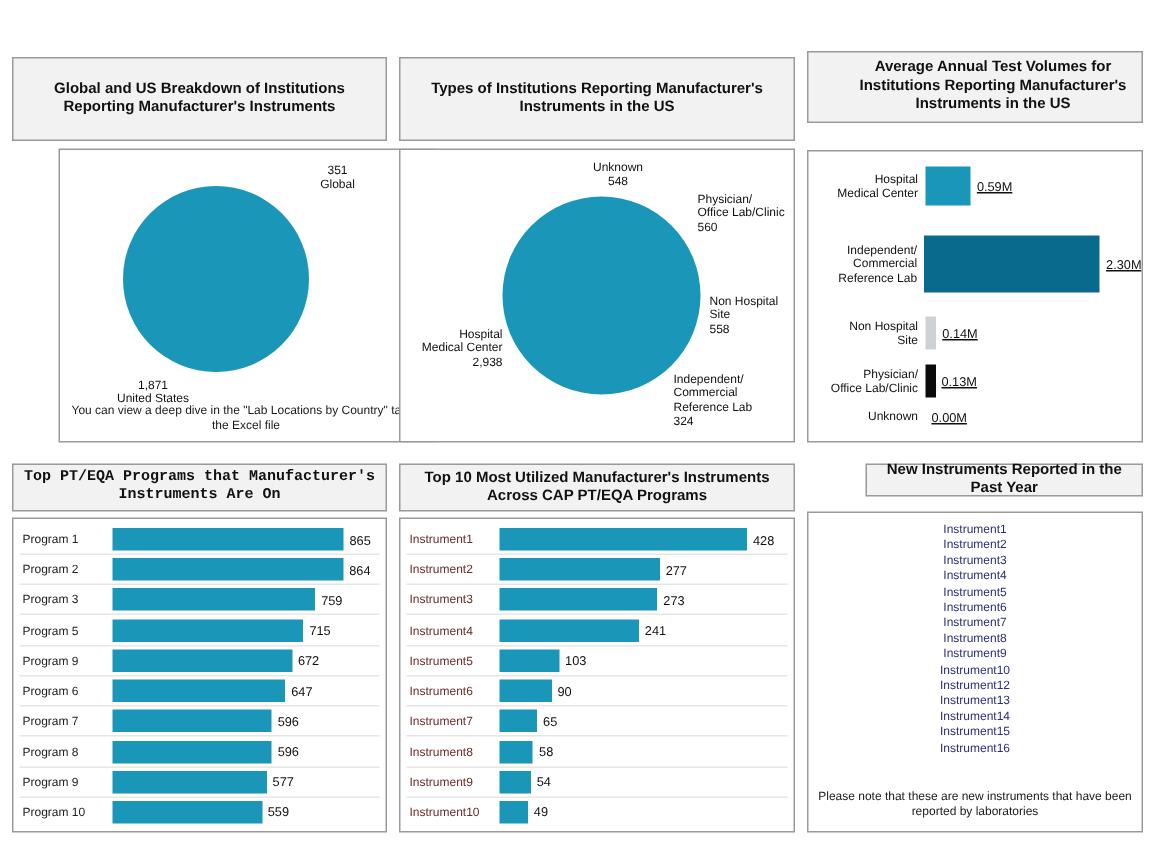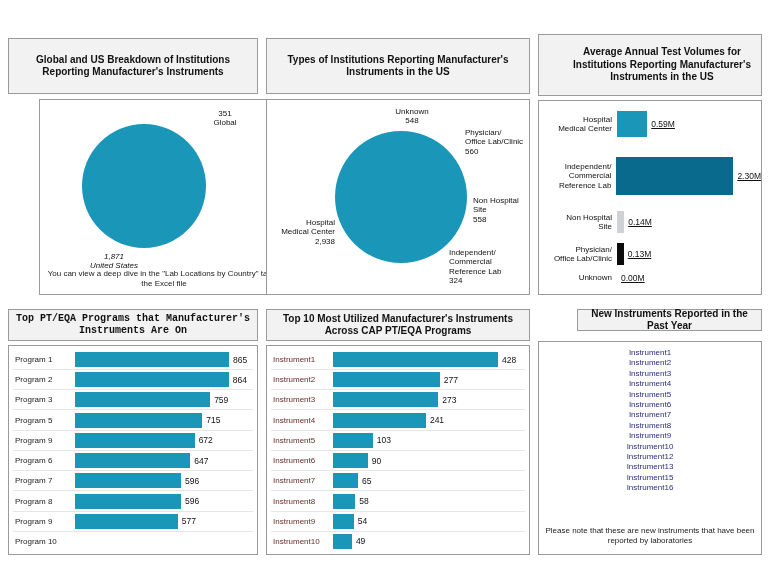--- a/index.html
+++ b/index.html
@@ -178,21 +178,21 @@
 
   <div class="panel" style="left:8px; top:38px; width:250px;">
     <div class="panel-header" style="height:56px;">Global and US Breakdown of Institutions Reporting Manufacturer's Instruments</div>
   </div>
   <div class="panel-body" style="position:absolute; left:8px; top:99px; width:250px; height:196px;margin-left:31px;">
     <div class="pie-wrap" style="left:42px; top:24px; width:124px; height:124px;">
       <div class="pie" id="pie1" style="left: 0px; top: 0px; width: 124px; height: 124px; background: conic-gradient(rgb(25, 150, 184) 56.9deg, rgb(25, 150, 184) 360.032deg, rgb(92, 45, 130) 360.032deg, rgb(92, 45, 130) 416.9deg);"></div>
     </div>
     <div class="pie-label" style="left:150px; top:9px; width:70px;">351
 Global</div>
-    <div class="pie-label" style="left:22px; top:152px; width:104px;font-style:italic;">1,871
+    <div class="pie-label" style="left:10px; top:152px; width:104px;">1,871
 United States</div>
     <div class="footnote" style="position:absolute; left:0; right:0; bottom:2px;">You can view a deep dive in the "Lab Locations by Country" tab in the Excel file</div>
   </div>
 
   <div class="panel" style="left:266px; top:38px; width:264px;">
     <div class="panel-header" style="height:56px;">Types of Institutions Reporting Manufacturer's Instruments in the US</div>
   </div>
   <div class="panel-body" style="position:absolute; left:266px; top:99px; width:264px; height:196px;">
     <div class="pie-wrap" style="left:68px; top:31px; width:132px; height:132px;">
       <div class="pie" id="pie2" style="left: 0px; top: 0px; width: 132px; height: 132px; background: conic-gradient(rgb(25, 150, 184) 180deg, rgb(25, 150, 184) 394.627deg, rgb(92, 45, 130) 394.627deg, rgb(92, 45, 130) 434.659deg, rgb(11, 11, 11) 434.659deg, rgb(11, 11, 11) 475.568deg, rgb(207, 210, 212) 475.568deg, rgb(207, 210, 212) 516.331deg, rgb(26, 127, 160) 516.331deg, rgb(26, 127, 160) 540deg);"></div>
@@ -208,21 +208,21 @@
     <div class="pie-label right" style="left:182px; top:148px; width:82px;">Independent/
 Commercial
 Reference Lab
 324</div>
     <div class="pie-label left" style="left:2px; top:118px; width:66px;">Hospital
 Medical Center
 2,938</div>
   </div>
 
   <div class="panel" style="left:538px; top:34px; width:224px;">
-    <div class="panel-header" style="height:62px;padding-left:30px;">Average Annual Test Volumes for Institutions Reporting Manufacturer's Instruments in the US</div>
+    <div class="panel-header" style="height:48px;padding-left:30px;">Average Annual Test Volumes for Institutions Reporting Manufacturer's Instruments in the US</div>
   </div>
   <div class="panel-body" style="position:absolute; left:538px; top:100px; width:224px; height:195px;">
     <div id="volume-rows" style="position:absolute; left:0; top:0; right:0; bottom:0;">
         <div class="vol-row" style="top: 10px;">
           <div class="vol-label">Hospital
 Medical Center</div>
           <div class="vol-bar" style="width: 30.2696px; height: 26px; background: rgb(25, 150, 184);"></div>
           <div class="vol-value">0.59M</div>
         </div>
         <div class="vol-row" style="top: 56px;">
@@ -315,20 +315,24 @@
         </div>
         <div class="bar-row bar-sep">
           <div class="bar-cat">Program 9</div>
           <div class="bar-track">
             <div class="bar-fill" style="width: 102.726px; background: rgb(25, 150, 184);"></div>
             <div class="bar-val">577</div>
           </div>
         </div>
         <div class="bar-row">
           <div class="bar-cat">Program 10</div>
+          <div class="bar-track">
+            <div class="bar-fill" style="width: 99.5214px; background: rgb(25, 150, 184);"></div>
+            <div class="bar-val">559</div>
+          </div>
         </div>
       </div>
   </div>
 
   <div class="panel" style="left:266px; top:309px; width:264px;">
     <div class="panel-header" style="height:32px;">Top 10 Most Utilized Manufacturer's Instruments Across CAP PT/EQA Programs</div>
   </div>
   <div class="panel-body" style="position:absolute; left:266px; top:345px; width:264px; height:210px;">
     <div class="barchart" id="instrument-bars">
         <div class="bar-row bar-sep">
@@ -414,19 +418,20 @@
         <div class="newlist-item">Instrument3</div>
         <div class="newlist-item">Instrument4</div>
         <div class="newlist-item">Instrument5</div>
         <div class="newlist-item">Instrument6</div>
         <div class="newlist-item">Instrument7</div>
         <div class="newlist-item">Instrument8</div>
         <div class="newlist-item">Instrument9</div>
         <div class="newlist-item">Instrument10</div>
         <div class="newlist-item">Instrument12</div>
         <div class="newlist-item">Instrument13</div>
+        <div class="newlist-item">Instrument14</div>
         <div class="newlist-item">Instrument15</div>
         <div class="newlist-item">Instrument16</div>
       </div>
     <div class="newlist-note">Please note that these are new instruments that have been reported by laboratories</div>
   </div>
 
 </div>
 
 </body></html>

